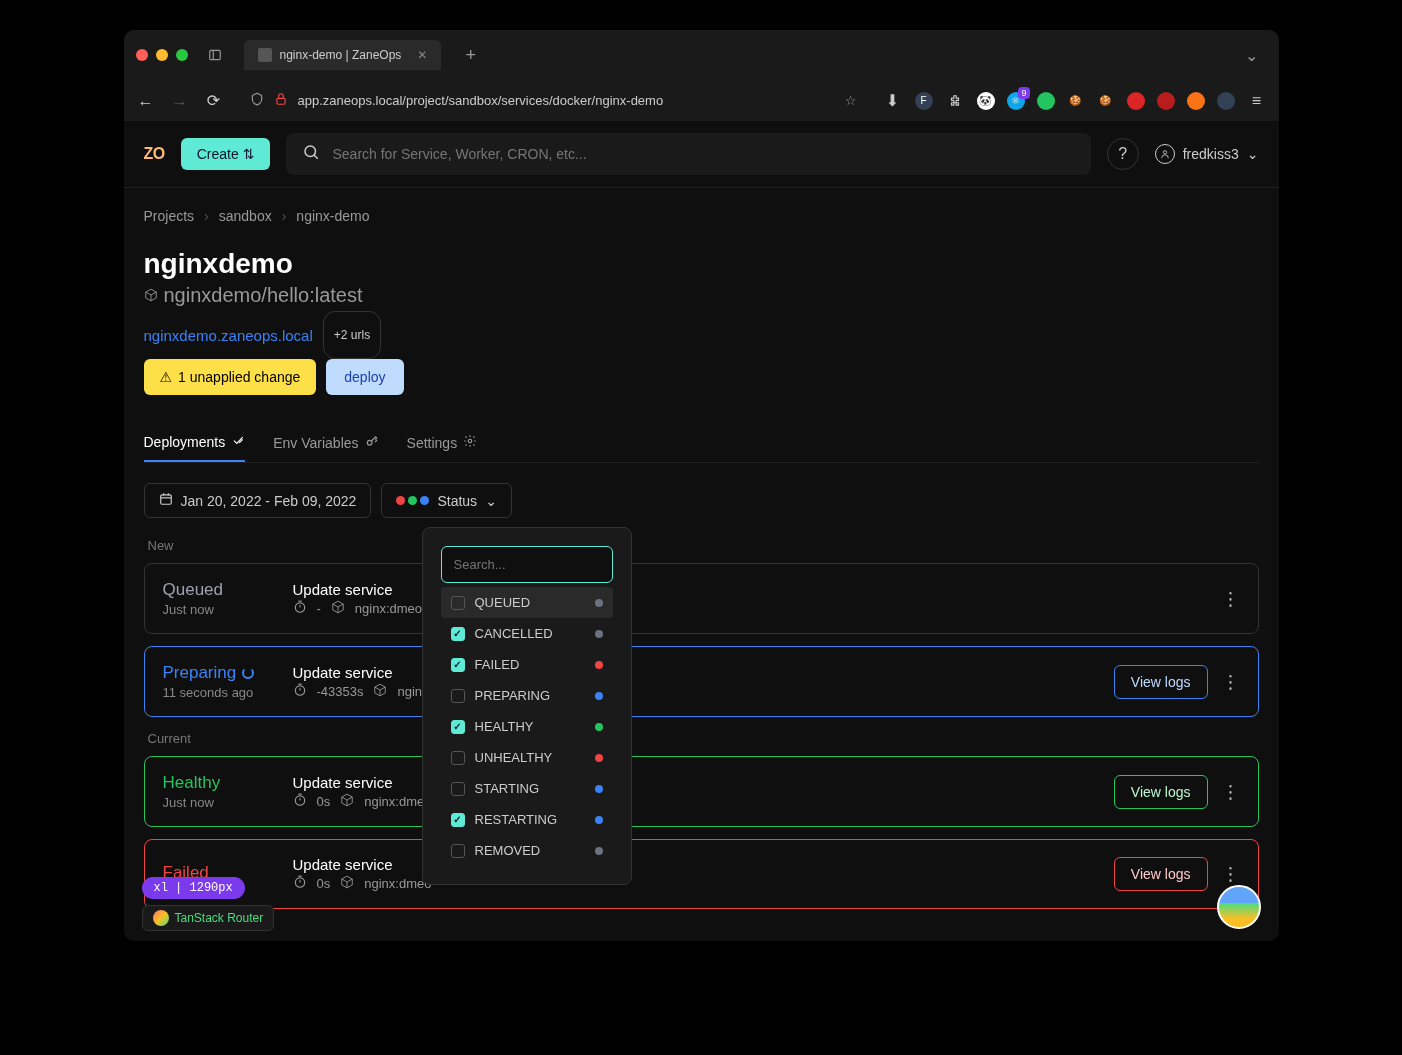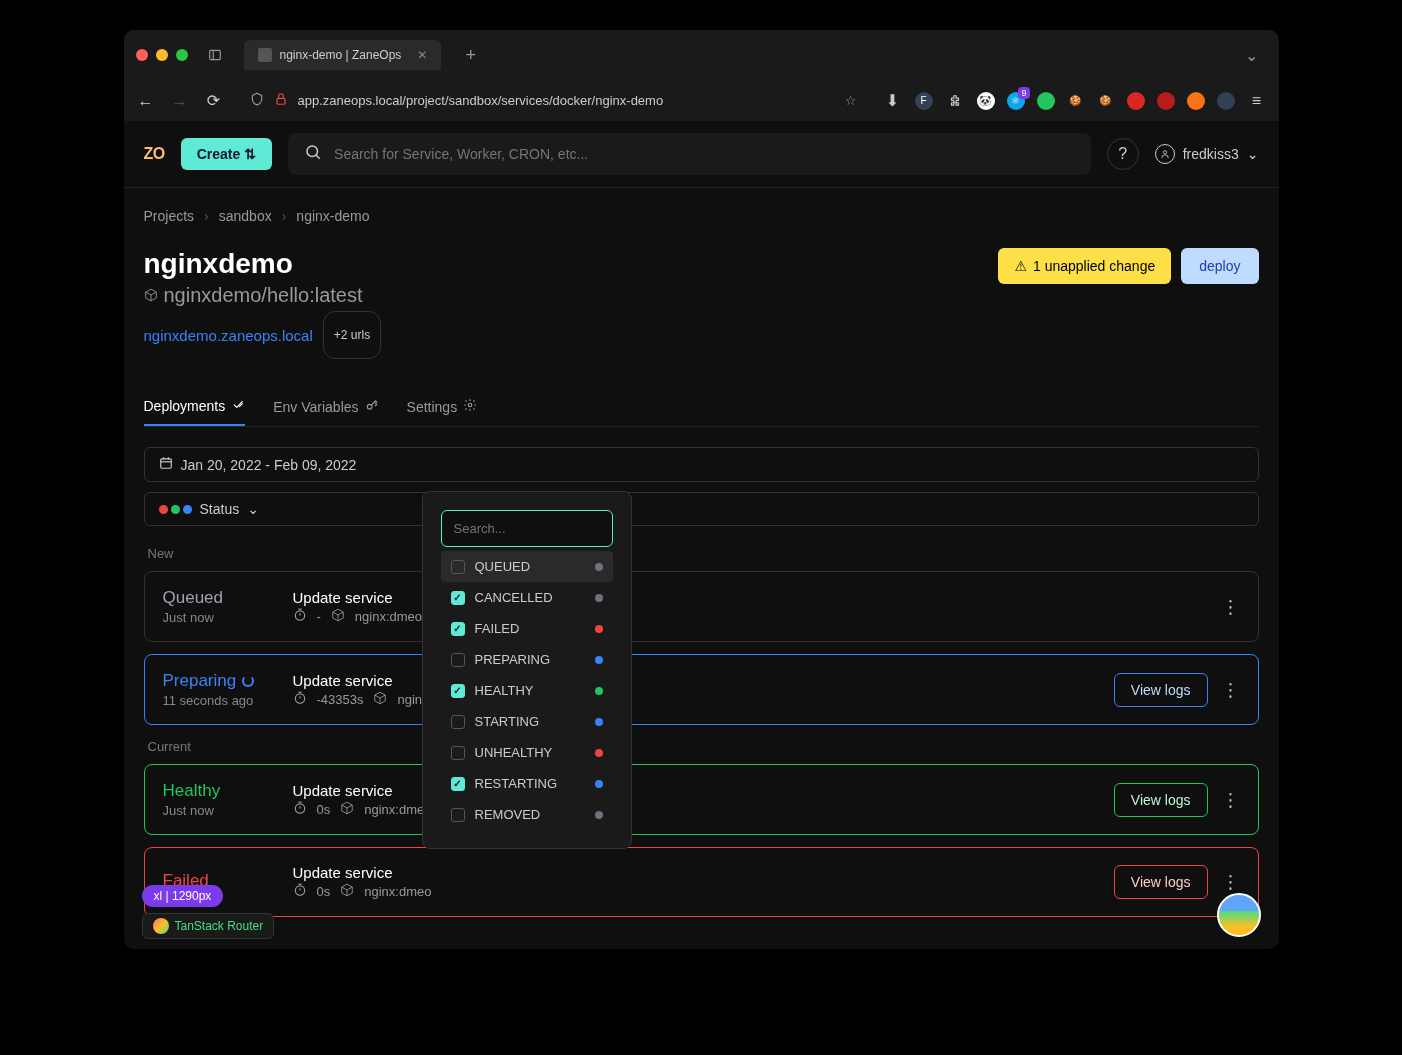--- a/index.html
+++ b/index.html
@@ -23,47 +23,47 @@
 .url-bar { flex: 1; display: flex; align-items: center; gap: 10px; padding: 6px 12px; color: #ccc; font-size: 13px; border-radius: 6px; }
 .star-icon { margin-left: auto; color: #999; }
 .ext-icons { display: flex; gap: 12px; align-items: center; }
 .ext-icon { width: 18px; height: 18px; border-radius: 50%; display:flex; align-items:center; justify-content:center; font-size:10px; color:#fff; position: relative; }
 .ext-badge { position:absolute; top:-5px; right:-5px; background:#7c3aed; color:#fff; border-radius:4px; font-size:9px; padding:1px 3px; }
 
 
 .app { background: #0f0f0f; color: #ccc; }
 .topbar { display: flex; align-items: center; padding: 12px 20px; gap: 16px; border-bottom: 1px solid #222; }
 .logo { font-weight: 700; color: #fdba74; font-size: 16px; letter-spacing: -0.5px; }
-.create-btn { background: #5eead4; color: #0f172a; padding: 8px 16px; border-radius: 6px; font-weight: 700; font-size: 14px; display: flex; align-items: flex-end; gap: 4px; cursor: pointer; }
+.create-btn { background: #5eead4; color: #0f172a; padding: 8px 16px; border-radius: 6px; font-weight: 400; font-size: 14px; display: flex; align-items: flex-end; gap: 4px; cursor: pointer; }
 .search-bar { flex: 1; background: #1a1a1a; border-radius: 8px; display: flex; align-items: center; padding: 10px 16px; gap: 12px; }
 .search-input { background: transparent; border: none; color: #999; font-size: 14px; outline: none; flex: 1; }
 .help-icon { width: 32px; height: 32px; border: 1px solid #333; border-radius: 50%; display: flex; align-items: center; justify-content: center; color: #ccc; cursor: pointer; }
 .user-menu { display: flex; align-items: center; gap: 8px; color: #ccc; font-size: 14px; cursor: pointer; }
 .user-avatar { width: 20px; height: 20px; border: 1.5px solid #ccc; border-radius: 50%; display:flex; align-items:center; justify-content:center; font-size:10px; }
 
 .content { padding: 20px; }
 .breadcrumb { display: flex; gap: 10px; font-size: 14px; color: #999; margin-bottom: 24px; }
 .breadcrumb span.sep { color: #555; }
 .breadcrumb a { color: #999; text-decoration: none; }
 
-.header { display: flex; justify-content: space-between; align-items: flex-start; margin-bottom: 28px; }
+.header { display: flex; justify-content: flex-end; align-items: flex-start; margin-bottom: 28px; flex-direction: column; }
 .title { font-size: 28px; font-weight: 600; color: #fff; margin-bottom: 4px; }
 .subtitle { font-size: 20px; color: #999; display: flex; align-items: center; gap: 6px; }
 .link-row { margin-top: 4px; display: flex; align-items: center; gap: 10px; }
 .url-link { color: #3b82f6; font-size: 15px; text-decoration: none; }
 .url-badge { border: 1px solid #333; border-radius: 12px; padding: 16px 10px; font-size: 12px; color: #ccc; }
 .header-actions { display: flex; gap: 10px; }
 .warning-btn { background: #fde047; color: #000; padding: 10px 16px; border-radius: 6px; font-size: 14px; font-weight: 500; display:flex; align-items:center; gap:6px; cursor:pointer; }
 .deploy-btn { background: #bfdbfe; color: #1e40af; padding: 10px 18px; border-radius: 6px; font-size: 14px; font-weight: 500; cursor:pointer; }
 
 .tabs { display: flex; gap: 28px; border-bottom: 1px solid #222; margin-bottom: 20px; }
 .tab-item { padding: 10px 0; font-size: 14px; color: #999; display: flex; align-items: center; gap: 6px; cursor: pointer; }
 .tab-item.active { color: #fff; border-bottom: 2px solid #3b82f6; }
 
-.filters { display: flex; gap: 10px; margin-bottom: 20px; position: relative; flex-direction: column; }
+.filters { display: flex; gap: 10px; margin-bottom: 20px; position: relative; }
 .filter-pill { border: 1px solid #333; border-radius: 6px; padding: 8px 14px; display: flex; align-items: center; gap: 8px; font-size: 14px; color: #ccc; cursor: pointer; }
 .status-dots { display: flex; gap: 3px; }
 .dot { width: 9px; height: 9px; border-radius: 50%; }
 
 .dropdown { position: absolute; top: 44px; left: 278px; width: 210px; background: #1a1a1a; border: 1px solid #333; border-radius: 8px; padding: 18px; z-index: 10; }
 .dropdown-search { width: 100%; background: #0f0f0f; border: 1.5px solid #5eead4; border-radius: 6px; padding: 10px 12px; color: #999; font-size: 13px; outline: none; margin-bottom: 4px; }
 .dropdown-item { display: flex; align-items: center; padding: 8px 10px; border-radius: 4px; cursor: pointer; gap: 10px; font-size: 13px; color: #ccc; }
 .dropdown-item:hover, .dropdown-item.highlighted { background: #2a2a2a; }
 .checkbox { width: 14px; height: 14px; border: 1.5px solid #555; border-radius: 3px; display: flex; align-items: center; justify-content: center; }
 .checkbox.checked { background: #5eead4; border-color: #5eead4; }
@@ -82,21 +82,21 @@
 .card-body { flex: 1; }
 .card-msg { font-size: 15px; color: #fff; margin-bottom: 2px; }
 .card-meta { font-size: 13px; color: #999; display: flex; gap: 10px; align-items:center; }
 .view-logs-btn { border: 1px solid; padding: 8px 16px; border-radius: 6px; font-size: 14px; cursor: pointer; }
 .view-logs-btn.blue { border-color: #3b82f6; color: #bfdbfe; }
 .view-logs-btn.green { border-color: #22c55e; color: #bbf7d0; }
 .view-logs-btn.red { border-color: #ef4444; color: #fecaca; }
 .more-btn { color: #ccc; cursor: pointer; margin-left: 14px; font-size: 18px; }
 
 .bottom-pills { position: absolute; bottom: 10px; left: 18px; display: flex; flex-direction: column; gap: 6px; }
-.viewport-pill { background: #7c3aed; color: #fff; padding: 4px 12px; border-radius: 12px; font-size: 12px; font-family: Liberation Sans, sans-serif; width: fit-content; }
+.viewport-pill { background: #7c3aed; color: #fff; padding: 4px 12px; border-radius: 12px; font-size: 12px; font-family: Liberation Mono, monospace; width: fit-content; }
 .router-pill { border: 1px solid #333; border-radius: 6px; padding: 4px 10px; font-size: 12px; color: #4ade80; display: flex; align-items: center; gap: 6px; width: fit-content; background: #1a1a1a;}
 .router-icon { width: 16px; height: 16px; border-radius:50%; background: linear-gradient(135deg, #f87171, #fbbf24, #4ade80); }
 
 .floating-avatar { position: absolute; bottom: 12px; right: 18px; width: 44px; height: 44px; border-radius: 50%; background: linear-gradient(180deg, #60a5fa 40%, #4ade80 40%, #fbbf24 80%); border: 2px solid #fff; }
 
 .spinner { width: 12px; height: 12px; border: 2px solid #3b82f6; border-top-color: transparent; border-radius: 50%; display: inline-block; }
 
 .content-wrap { position: relative; min-height: 750px; }
 svg.icon { width: 14px; height: 14px; }
 </style>
@@ -296,27 +296,27 @@
                 <span>PREPARING</span>
                 <div class="status-dot-right" style="background:#3b82f6"></div>
               </div>
               <div class="dropdown-item">
                 <div class="checkbox checked"></div>
                 <span>HEALTHY</span>
                 <div class="status-dot-right" style="background:#22c55e"></div>
               </div>
               <div class="dropdown-item">
                 <div class="checkbox"></div>
+                <span>UNHEALTHY</span>
+                <div class="status-dot-right" style="background:#ef4444"></div>
+              </div>
+              <div class="dropdown-item">
+                <div class="checkbox"></div>
                 <span>STARTING</span>
                 <div class="status-dot-right" style="background:#3b82f6"></div>
-              </div>
-              <div class="dropdown-item">
-                <div class="checkbox"></div>
-                <span>UNHEALTHY</span>
-                <div class="status-dot-right" style="background:#ef4444"></div>
               </div>
               <div class="dropdown-item">
                 <div class="checkbox checked"></div>
                 <span>RESTARTING</span>
                 <div class="status-dot-right" style="background:#3b82f6"></div>
               </div>
               <div class="dropdown-item">
                 <div class="checkbox"></div>
                 <span>REMOVED</span>
                 <div class="status-dot-right" style="background:#6b7280"></div>

